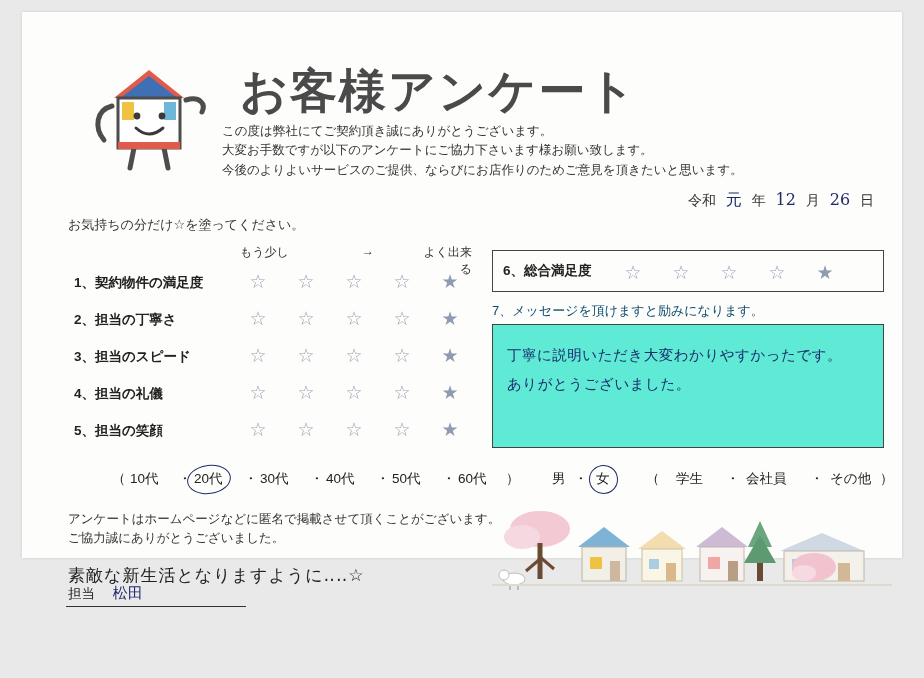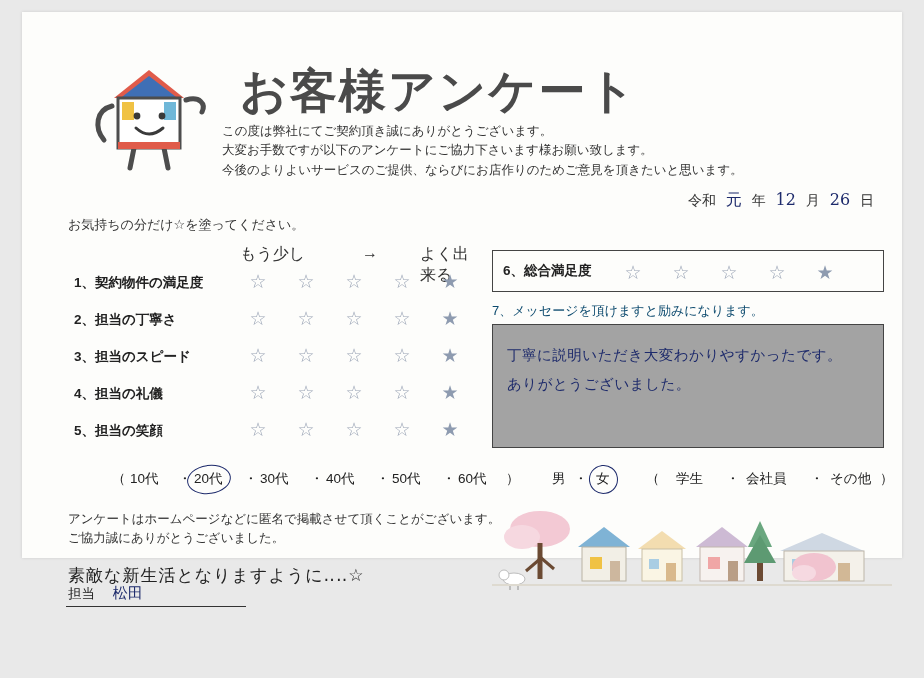--- a/index.html
+++ b/index.html
@@ -42,21 +42,21 @@
   }
   
   .instr{
     position:absolute;left:46px;top:204px;
     font-size:13px;color:#333;
   }
   
   .qtable{position:absolute;left:30px;top:232px;width:420px;}
   .scalehead{position:relative;height:24px;}
   .scalehead span{
-    position:absolute;font-size:16px;color:#333;
+    position:absolute;font-size:12px;color:#333;text-align:right;
   }
   .sh1{left:188px;}
   .sh2{left:310px;font-size:15px;}
   .sh3{left:368px;}
   .qrow{
     position:relative;height:37px;
   }
   .qlabel{
     position:absolute;left:22px;top:6px;
     font-size:13.5px;font-weight:bold;color:#222;
@@ -84,21 +84,21 @@
     white-space:nowrap;
   }
   .q6 .stars{left:130px;top:8px;}
   .q7label{
     position:absolute;left:470px;top:290px;
     font-size:13px;color:#0c4a6e;white-space:nowrap;
   }
   .msgbox{
     position:absolute;left:470px;top:312px;
     width:390px;height:122px;
-    border:1px solid #444;background:#a3a3a3;
+    border:1px solid #444;background:#5eead4;
   }
   .msgtext{
     position:absolute;left:14px;top:16px;
     font-family:"DejaVu Serif",serif;
     font-size:14.5px;line-height:2.0;
     color:#1d2a6b;
     letter-spacing:0.5px;
   }
   
   .demo{

